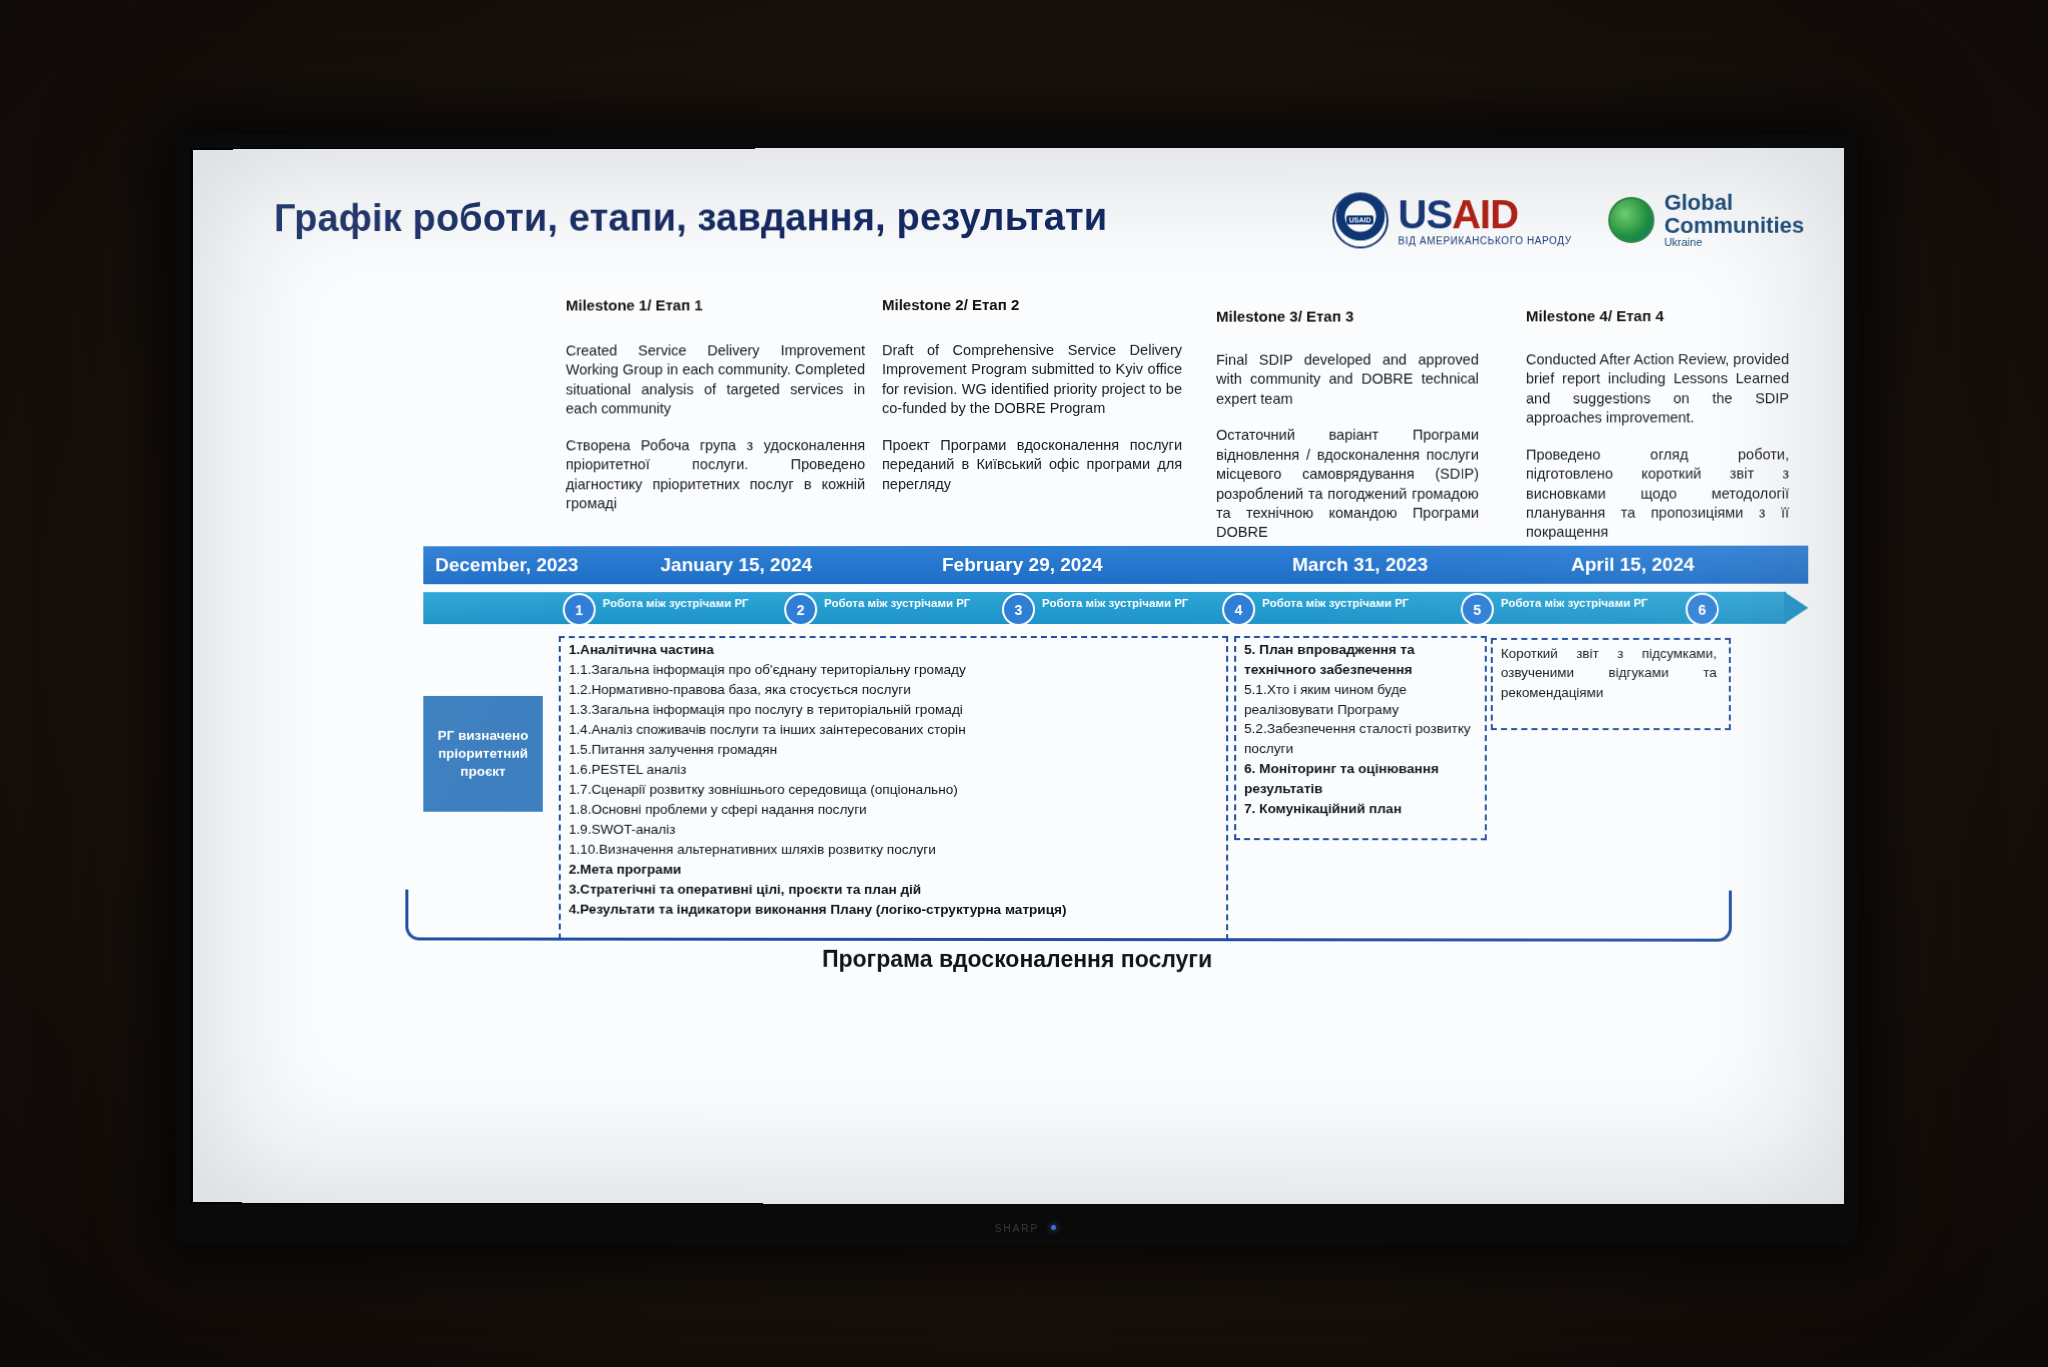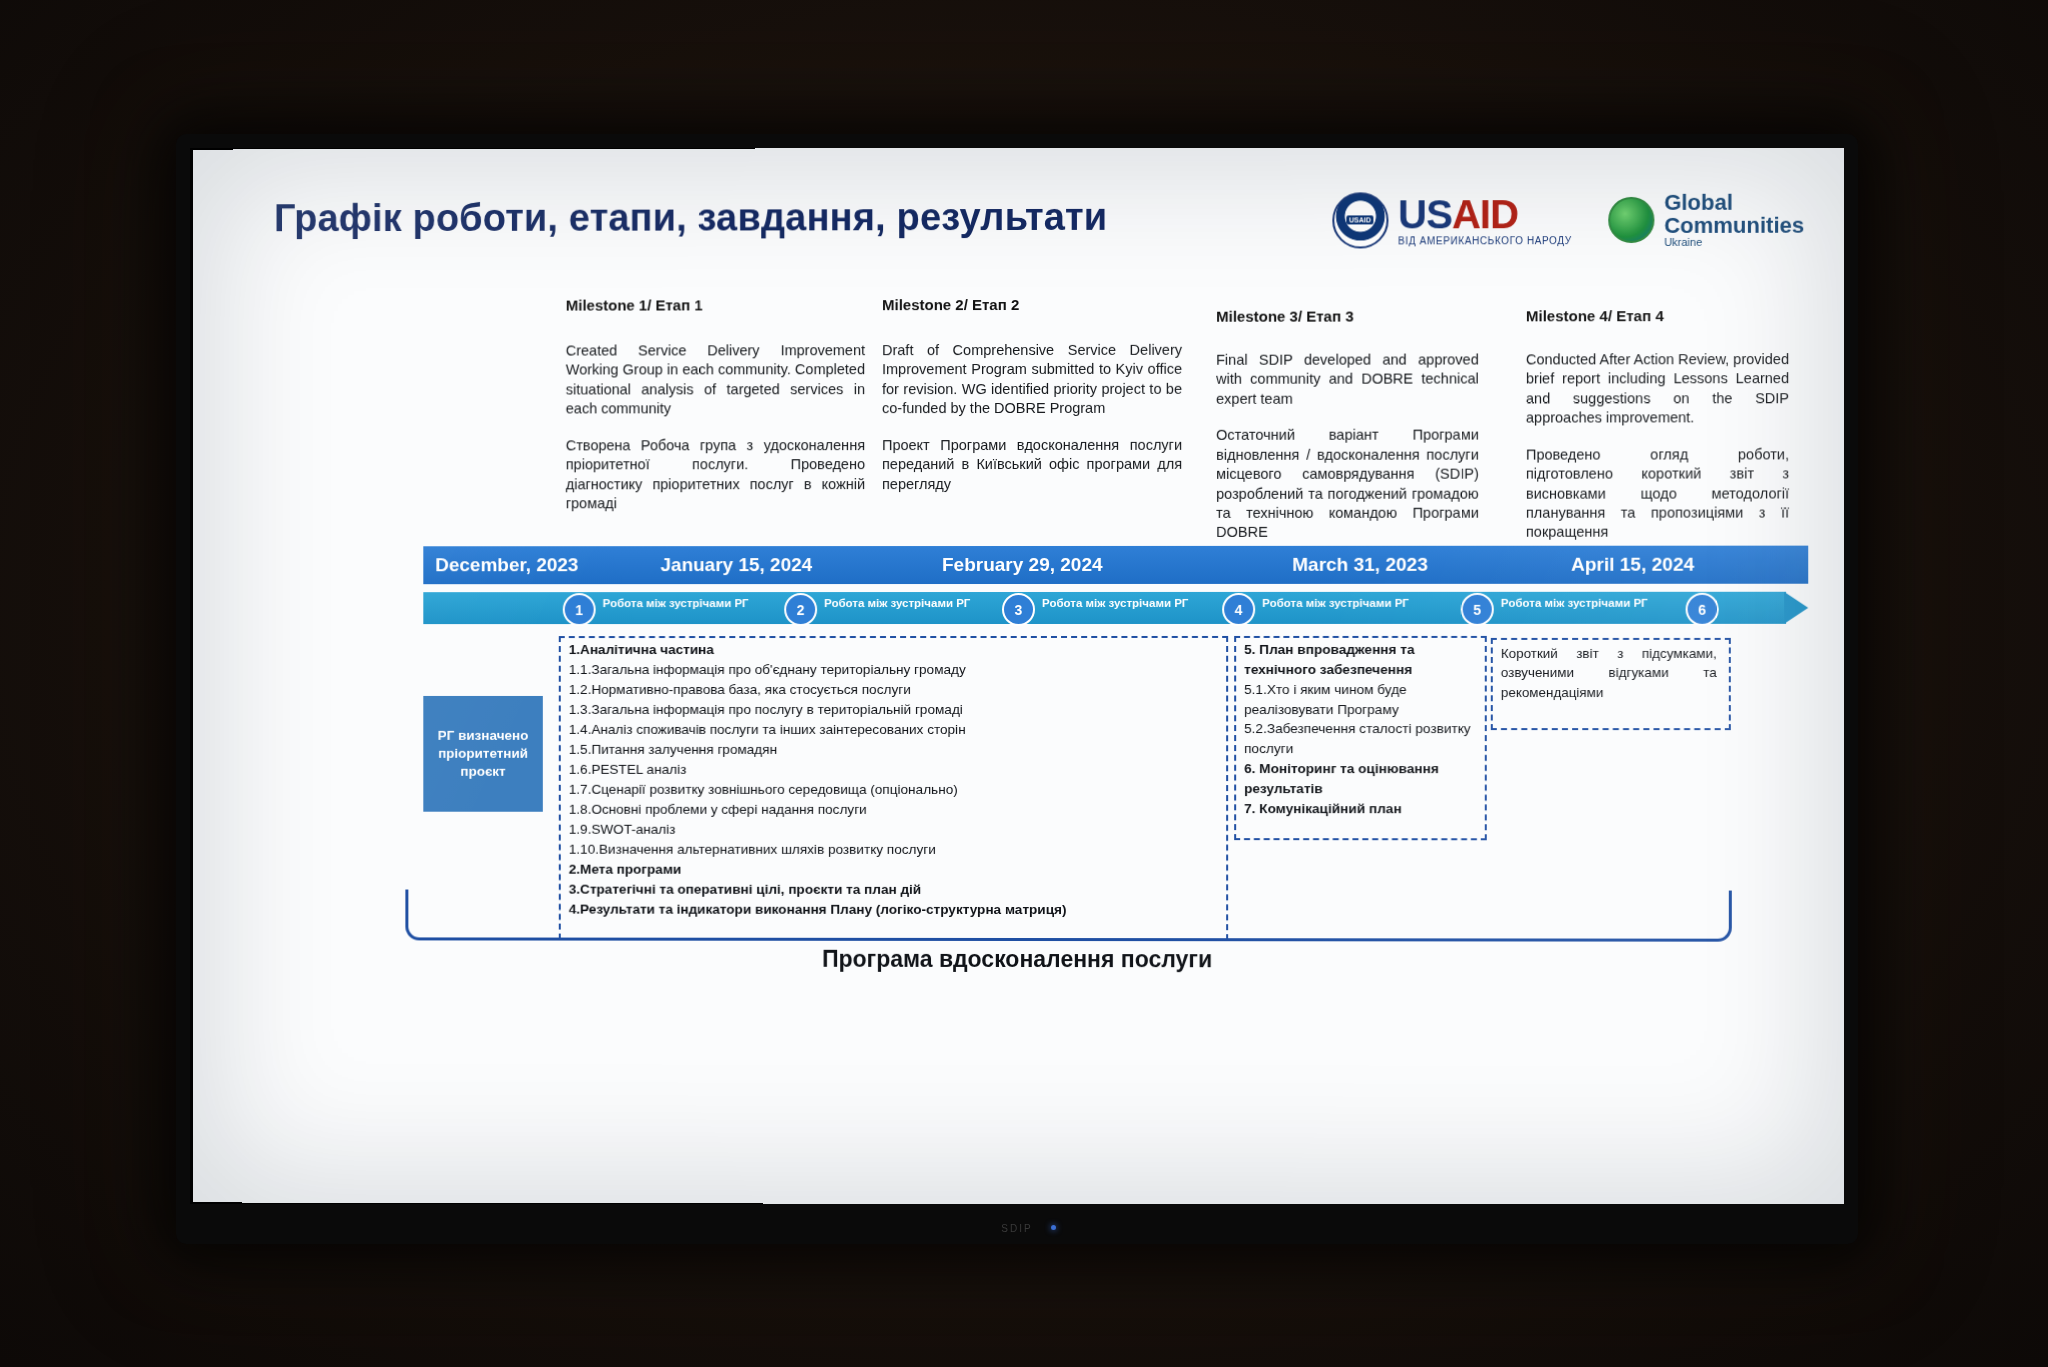--- a/index.html
+++ b/index.html
@@ -215,16 +215,16 @@
           </div>
         <div class="rt">Короткий звіт з підсумками, озвученими відгуками та рекомендаціями</div>
 
         <div class="brace"></div>
         <div class="caption">Програма вдосконалення послуги</div>
 
         <div id="glare"></div>
         <div id="vig"></div>
       </div>
     </div>
-    <div id="tv-logo">SDIP</div>
+    <div id="tv-logo">SHARP</div>
     <div id="tv-led"></div>
   </div>
 </div>
 
 </body></html>

